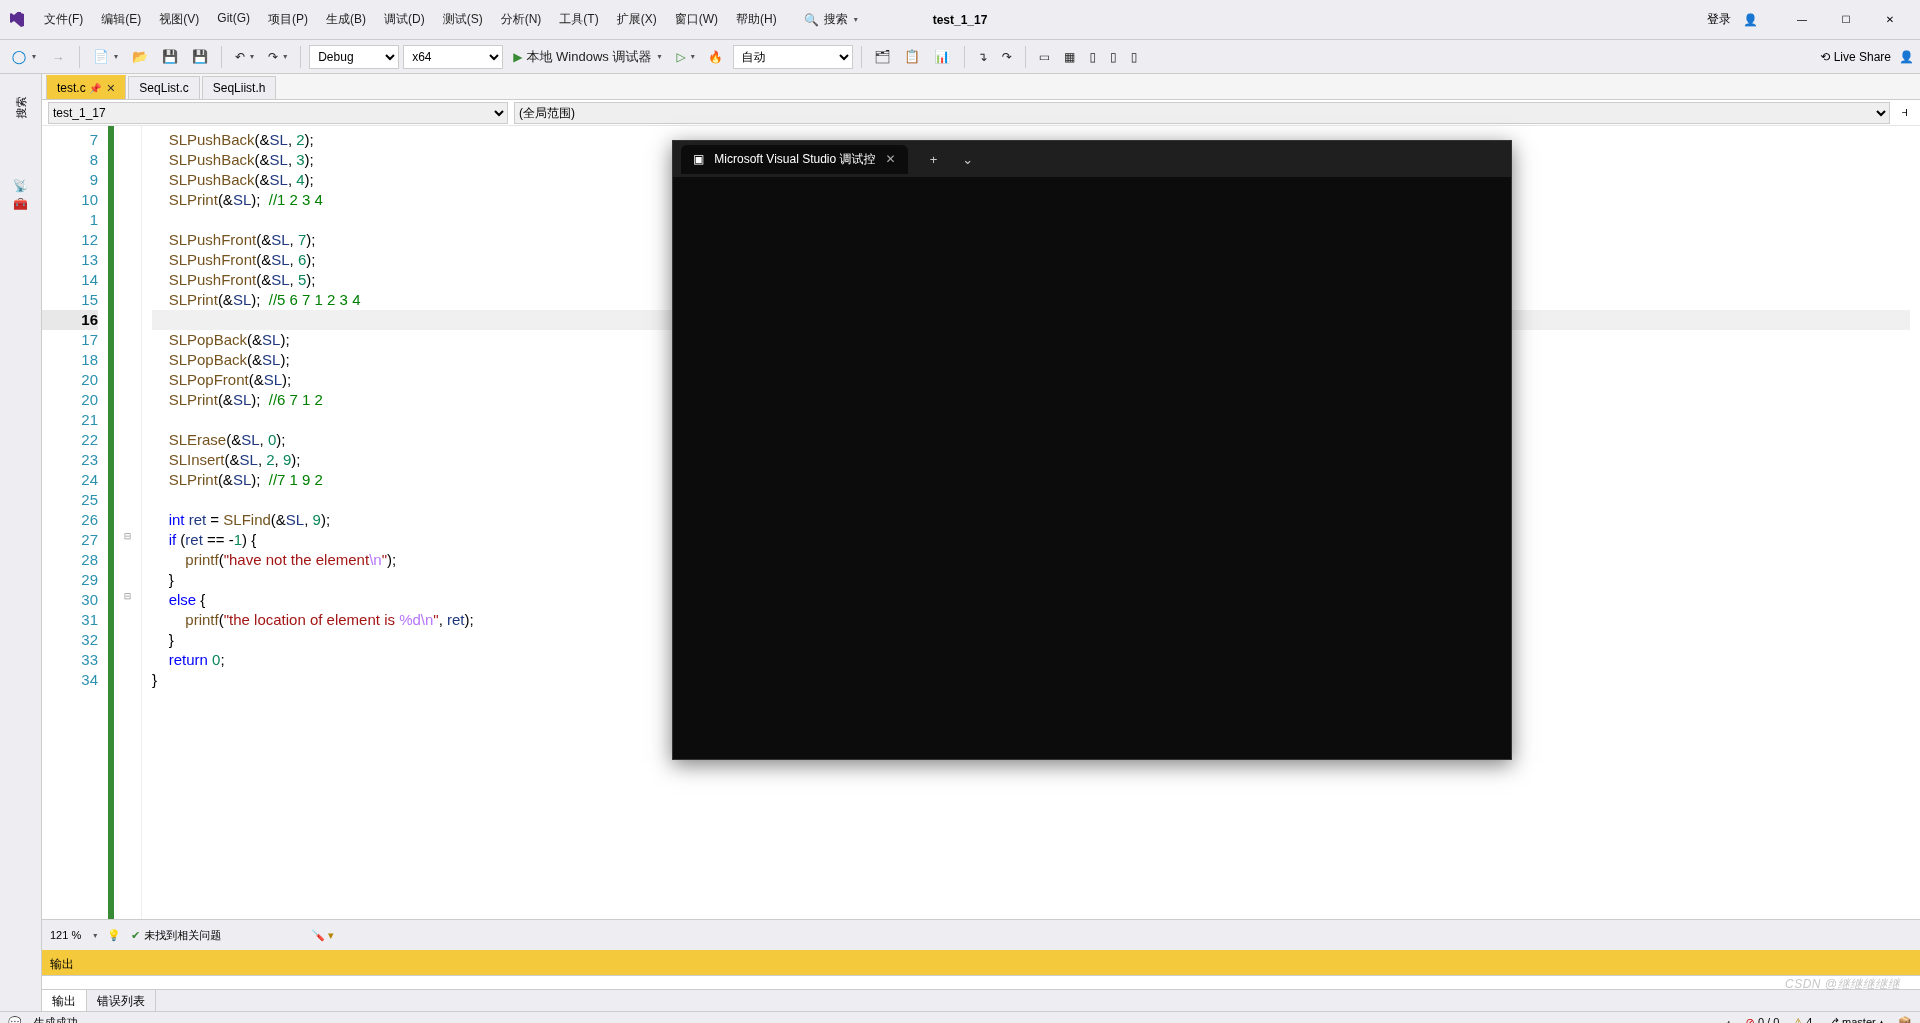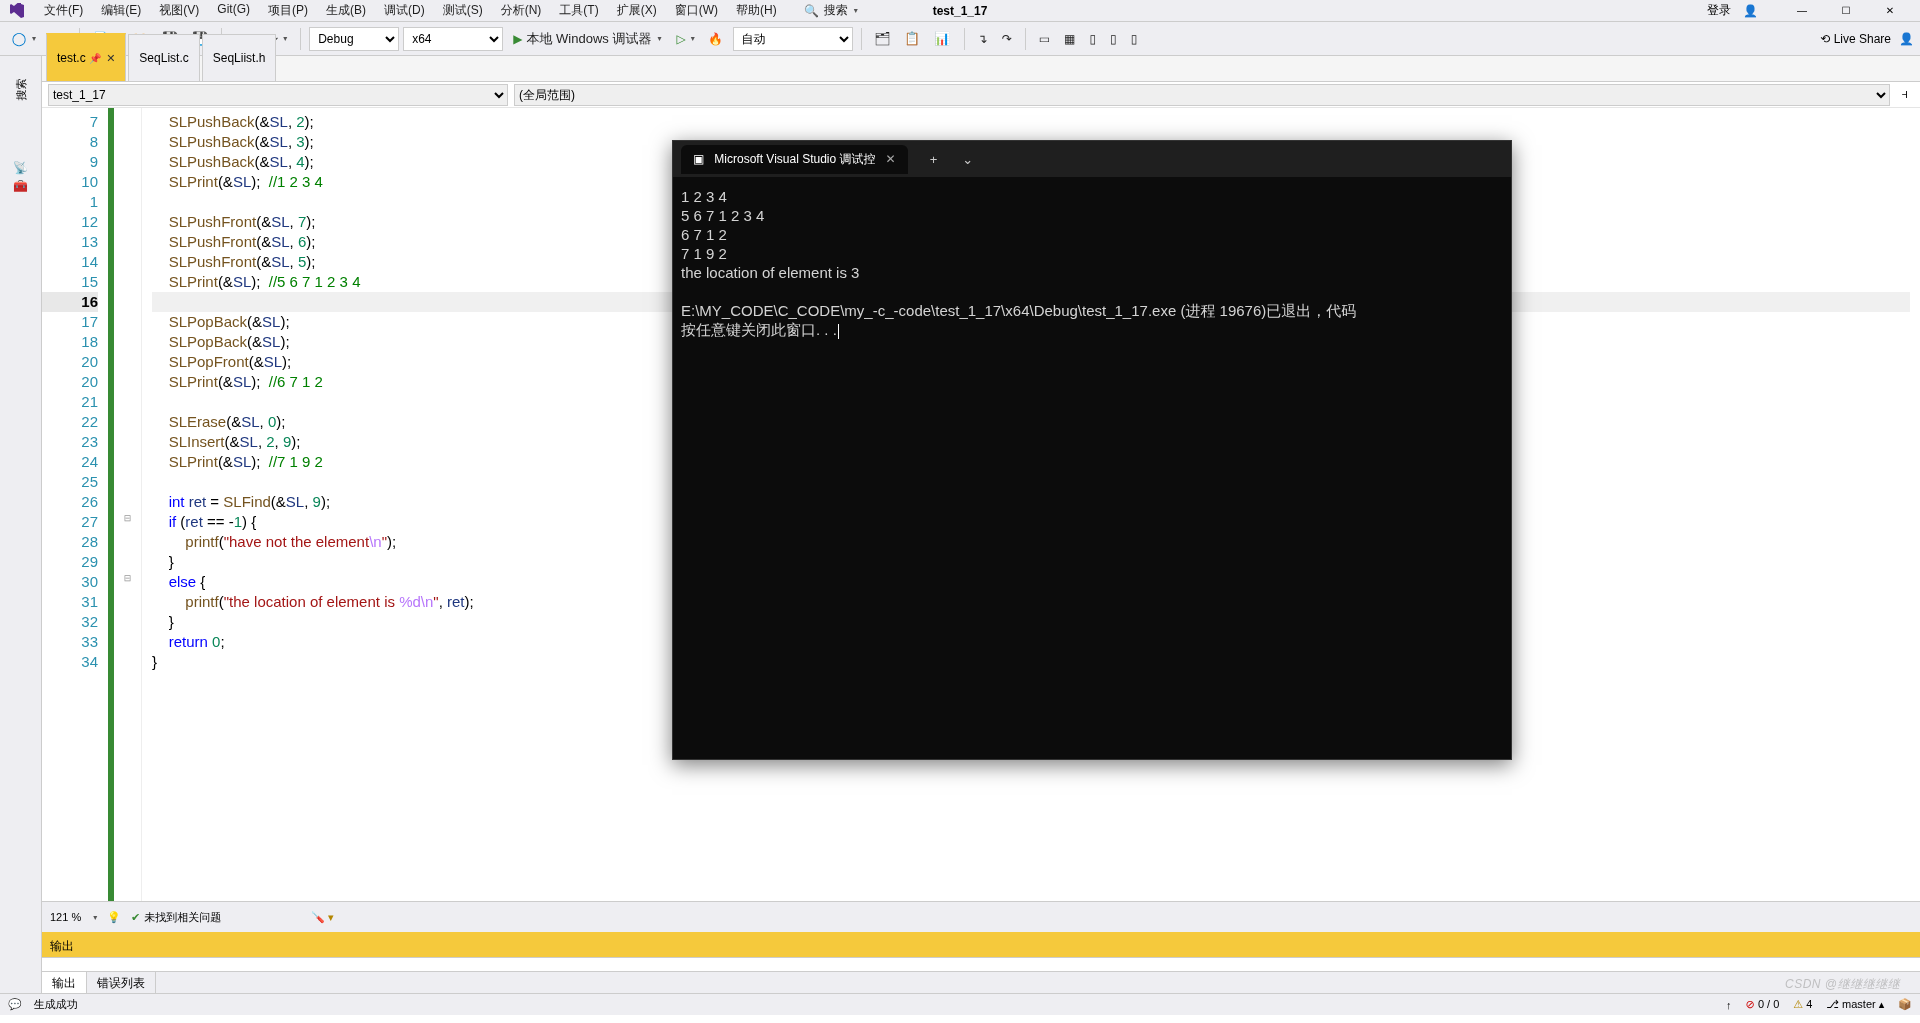--- a/index.html
+++ b/index.html
@@ -1,19 +1,19 @@
 <!DOCTYPE html>
 <html><head>
 <meta charset="utf-8">
 <style>
 * { margin: 0; padding: 0; box-sizing: border-box; font-family: "Microsoft YaHei", "Segoe UI", sans-serif; }
 body { width: 1920px; height: 1023px; background: #fff; overflow: hidden; position: relative; font-size: 13px; }
 
 
-.titlebar { height: 22px; background: #eeeef2; display: flex; align-items: center; padding: 0 8px; border-bottom: 1px solid #ccc; }
+.titlebar { height: 40px; background: #eeeef2; display: flex; align-items: center; padding: 0 8px; border-bottom: 1px solid #ccc; }
 .titlebar .vs-logo { width: 18px; height: 18px; margin-right: 10px; display:flex; align-items:center; justify-content:center; }
 .titlebar .menus { display: flex; gap: 2px; }
 .titlebar .menu-item { padding: 4px 8px; font-size: 12px; color: #1e1e1e; cursor: default; }
 .titlebar .search-wrap { display:flex; align-items:center; margin-left: 20px; gap:4px; color:#1e1e1e; font-size:12px;}
 .titlebar .search-wrap input { border:none; background:transparent; width:60px; font-size:12px; }
 .titlebar .sln { position: absolute; left: 50%; transform: translateX(-50%); font-size: 12px; font-weight:600; }
 .titlebar .right { margin-left: auto; display:flex; align-items:center; gap: 12px; font-size:12px; }
 .titlebar .win-ctrls { display:flex; gap:0; margin-left:10px; }
 .titlebar .win-ctrls span { width:44px; height:28px; display:flex; align-items:center; justify-content:center; font-size:10px; }
 
@@ -29,21 +29,21 @@
 .blue { color:#007acc; }
 .orange { color:#ce9178; }
 
 
 .main { display:flex; height: calc(100% - 30px - 34px - 22px); }
 .left-gutter { width: 42px; background:#eeeef2; border-right:1px solid #ccc; display:flex; flex-direction:column; align-items:center; padding-top:6px; gap:4px; }
 .left-gutter .lbl { font-size:11px; transform: rotate(-90deg); margin-top: 20px; white-space:nowrap; }
 
 .editor-area { flex:1; display:flex; flex-direction:column; min-width:0; }
 .tabs { height:26px; background:#f5f5f5; display:flex; align-items:flex-end; border-bottom:1px solid #ccc; padding-left:4px; }
-.tab { padding:16px 10px; font-size:12px; background:#eeeef2; border:1px solid #ccc; border-bottom:none; margin-right:2px; display:flex; align-items:center; gap:4px; }
+.tab { padding:4px 10px; font-size:12px; background:#eeeef2; border:1px solid #ccc; border-bottom:none; margin-right:2px; display:flex; align-items:center; gap:4px; }
 .tab.active { background:#f5c93c; border-top:2px solid #f5c93c; }
 .tab .pin { font-size:10px; color:#555; }
 .tab .close { font-size:11px; color:#333; }
 
 .nav-dropdowns { height:26px; display:flex; gap:6px; padding:2px 6px; border-bottom:1px solid #e5e5e5; background:#fff; }
 .nav-dropdowns select { flex:1; height:22px; border:1px solid #ccc; font-size:12px; }
 
 .code-wrap { flex:1; display:flex; overflow:hidden; background:#fff; position:relative; }
 .line-numbers { width:72px; background:#fff; text-align:right; padding:4px 10px 4px 0; font-family:Consolas,monospace; font-size:15px; color:#2b91af; border-right: 6px solid #388a34; }
 .line-numbers div { height:20px; line-height:20px; }
@@ -329,21 +329,13 @@
     <div class="term-tab">
       <span>▣</span>
       <span>Microsoft Visual Studio 调试控</span>
       <span class="tclose">✕</span>
     </div>
     <div class="term-actions">
       <span>+</span>
       <span>⌄</span>
     </div>
   </div>
-  <div class="term-body" id="term-body">1 2 3 4
-5 6 7 1 2 3 4
-6 7 1 2
-7 1 9 2
-the location of element is 3
-
-E:\MY_CODE\C_CODE\my_-c_-code\test_1_17\x64\Debug\test_1_17.exe (进程 19676)已退出，代码
-按任意键关闭此窗口. . .<span class="cursor"></span></div>
 </div>
 
 </body></html>

